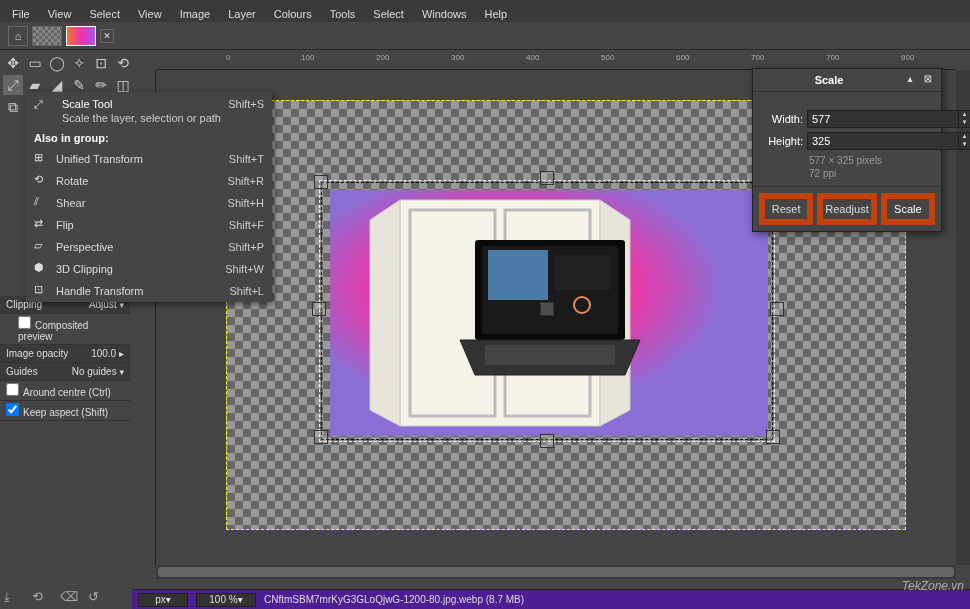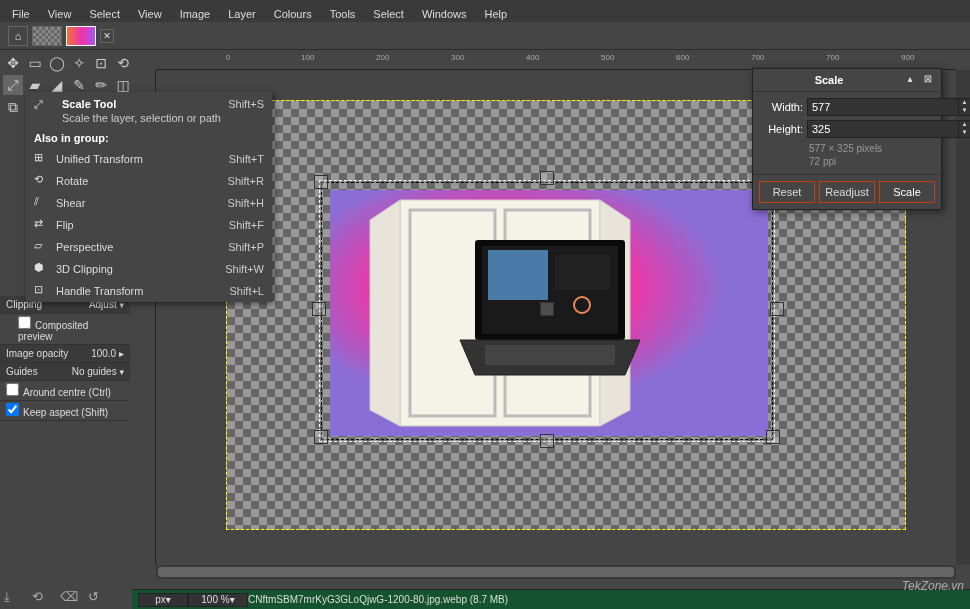--- a/index.html
+++ b/index.html
@@ -20,21 +20,21 @@
 .toolbox { position:absolute; left:0; top:50px; width:130px; background:#454545; }
 .tool-grid { display:grid; grid-template-columns:repeat(6,20px); gap:2px; padding:3px; }
 .tool-grid .t { width:20px; height:20px; display:flex; align-items:center; justify-content:center; font-size:14px; color:#ccc; }
 .tool-grid .t.sel { background:#666; }
 
 
 .popup { position:absolute; left:26px; top:92px; width:246px; background:#454545; box-shadow:2px 2px 6px rgba(0,0,0,.5); z-index:50; }
 .popup-head { display:flex; padding:6px 8px; gap:8px; }
 .popup-head .ico { width:20px; height:20px; flex-shrink:0; }
 .popup-head .txt { flex:1; }
-.popup-head .ttl { font-weight:bold; color:#fff;text-align:right; }
+.popup-head .ttl { font-weight:normal; color:#fff;text-align:right; }
 .popup-head .sc { color:#ccc; }
 .popup-head .desc { color:#ccc; margin-top:2px; }
 .popup-sub { padding:2px 8px 4px; font-weight:bold; color:#fff; }
 .popup-item { display:flex; align-items:center; padding:3px 8px; gap:6px; }
 .popup-item .ico { width:16px; height:16px; flex-shrink:0; }
 .popup-item .lbl { flex:1; }
 .popup-item .sc { color:#ccc; }
 
 
 .options { position:absolute; left:0; top:296px; width:130px; background:#454545; font-size:10px; }
@@ -64,25 +64,25 @@
 .dialog-title .ico { width:14px; height:14px; margin-left:4px; font-size:10px; text-align:center; }
 .dialog-body { padding:6px; }
 .field-row { display:flex; align-items:center; margin-bottom:4px; gap:4px; }
 .field-row label { width:44px; text-align:right; color:#fff; }
 .field-row .spin { flex:1; display:flex; background:#333; border:1px solid #222; height:18px; }
 .field-row .spin input { flex:1; background:transparent; border:none; color:#fff; padding:0 4px; font-size:11px; }
 .field-row .spin .btns { width:12px; display:flex; flex-direction:column; }
 .field-row .spin .btns span { flex:1; font-size:6px; text-align:center; line-height:7px; border-left:1px solid #222; }
 .dialog .info { color:#999; padding-left:50px; font-size:10px; line-height:13px; }
 .dialog-btns { display:flex; gap:4px; padding:6px; border-top:1px solid #333; }
-.dialog-btns button { flex:1; background:#454545; border:1px solid #c2410c; color:#ddd; padding:4px 2px; font-size:11px; }
+.dialog-btns button { flex:1; background:#454545; border:6px solid #c2410c; color:#ddd; padding:4px 2px; font-size:11px; }
 .dialog-btns button:last-child { color:#fff; }
 
 
-.status { position:absolute; left:132px; right:0; bottom:0; height:20px; background:#14532d; display:flex; align-items:center; padding:2px 6px; gap:0; font-size:10px; border-top:1px solid #222; }
+.status { position:absolute; left:132px; right:0; bottom:0; height:20px; background:#4c1d95; display:flex; align-items:center; padding:2px 6px; gap:8px; font-size:10px; border-top:1px solid #222; }
 .status .sel { width:50px; height:14px; background:#333; border:1px solid #222; display:flex; align-items:center; justify-content:center; }
 
 
 .bl-btns { position:absolute; left:4px; bottom:4px; display:flex; gap:12px; }
 .bl-btns span { width:16px; height:16px; font-size:13px; color:#aaa; }
 
 
 .wm { position:absolute; right:6px; bottom:16px; color:#aaa; font-size:12px; font-style:italic; }
 
 svg { display:block; }
@@ -262,21 +262,21 @@
     </div>
 </div>
 
 <div class="dialog">
   <div class="dialog-title">
     <span>Scale</span>
     <span class="ico">▴</span>
     <span class="ico">⊠</span>
   </div>
   <div class="dialog-body">
-    <div style="display:flex; gap:4px; align-items:flex-end;">
+    <div style="display:flex; gap:4px; align-items:flex-end;margin-top:12px;">
       <div style="flex:1">
         <div class="field-row">
           <label>Width:</label>
           <div class="spin">
             <input value="577" style="">
             <div class="btns">
                 <span>▲</span>
                 <span>▼</span>
               </div>
           </div>

